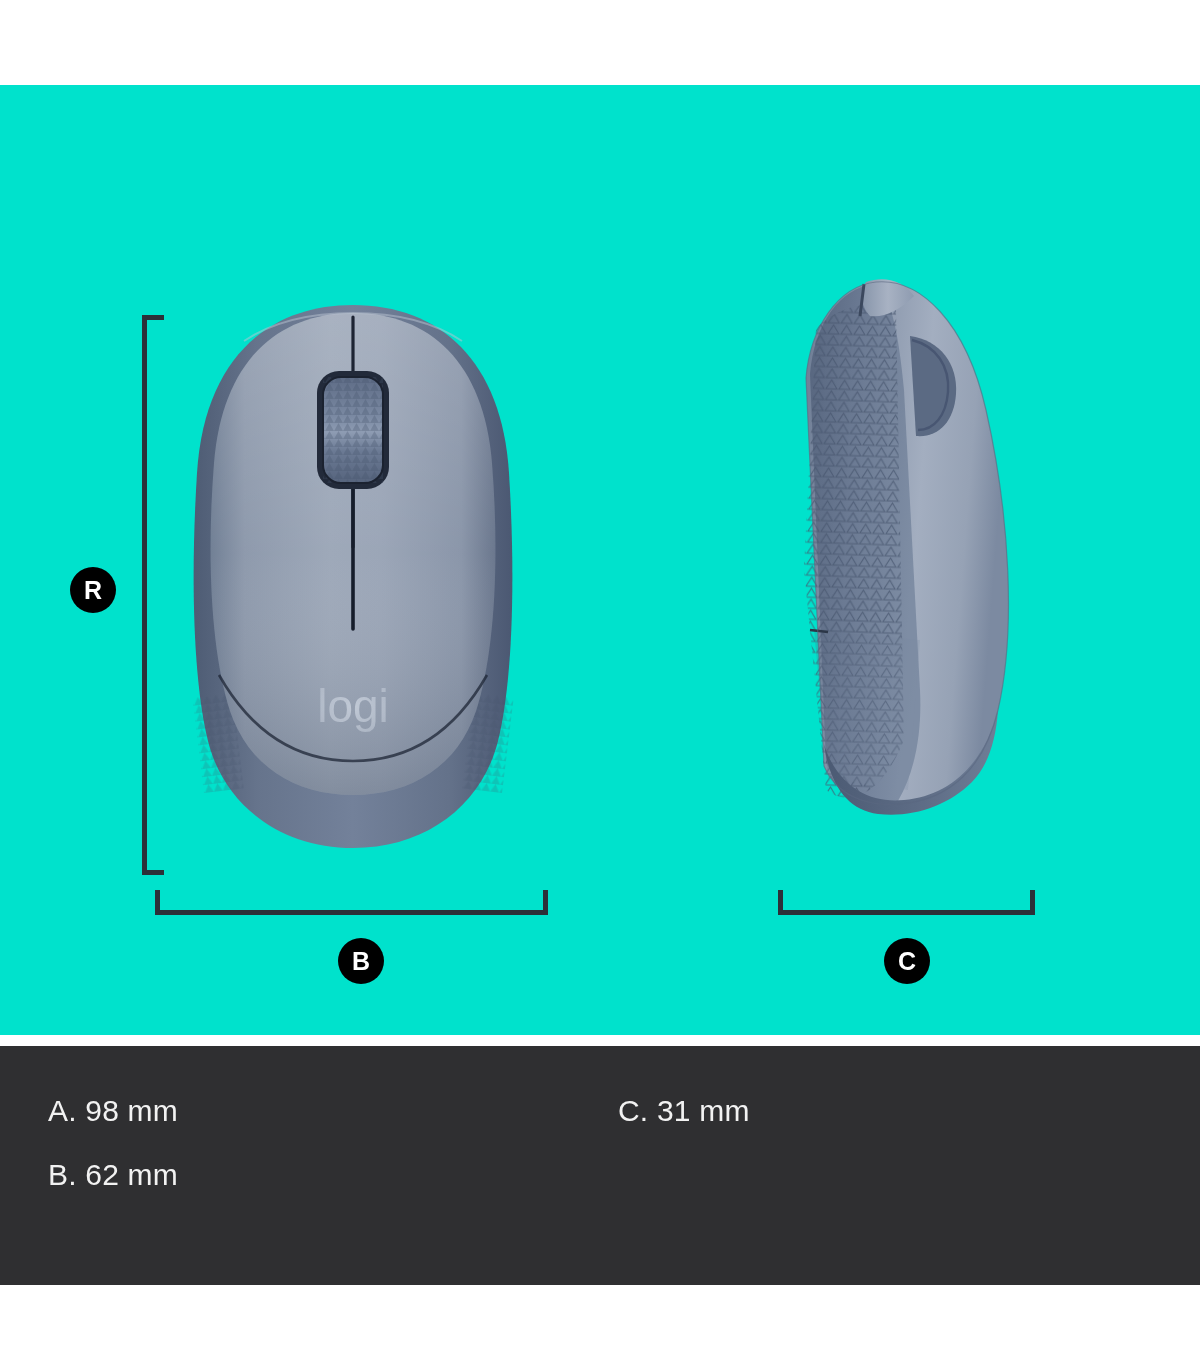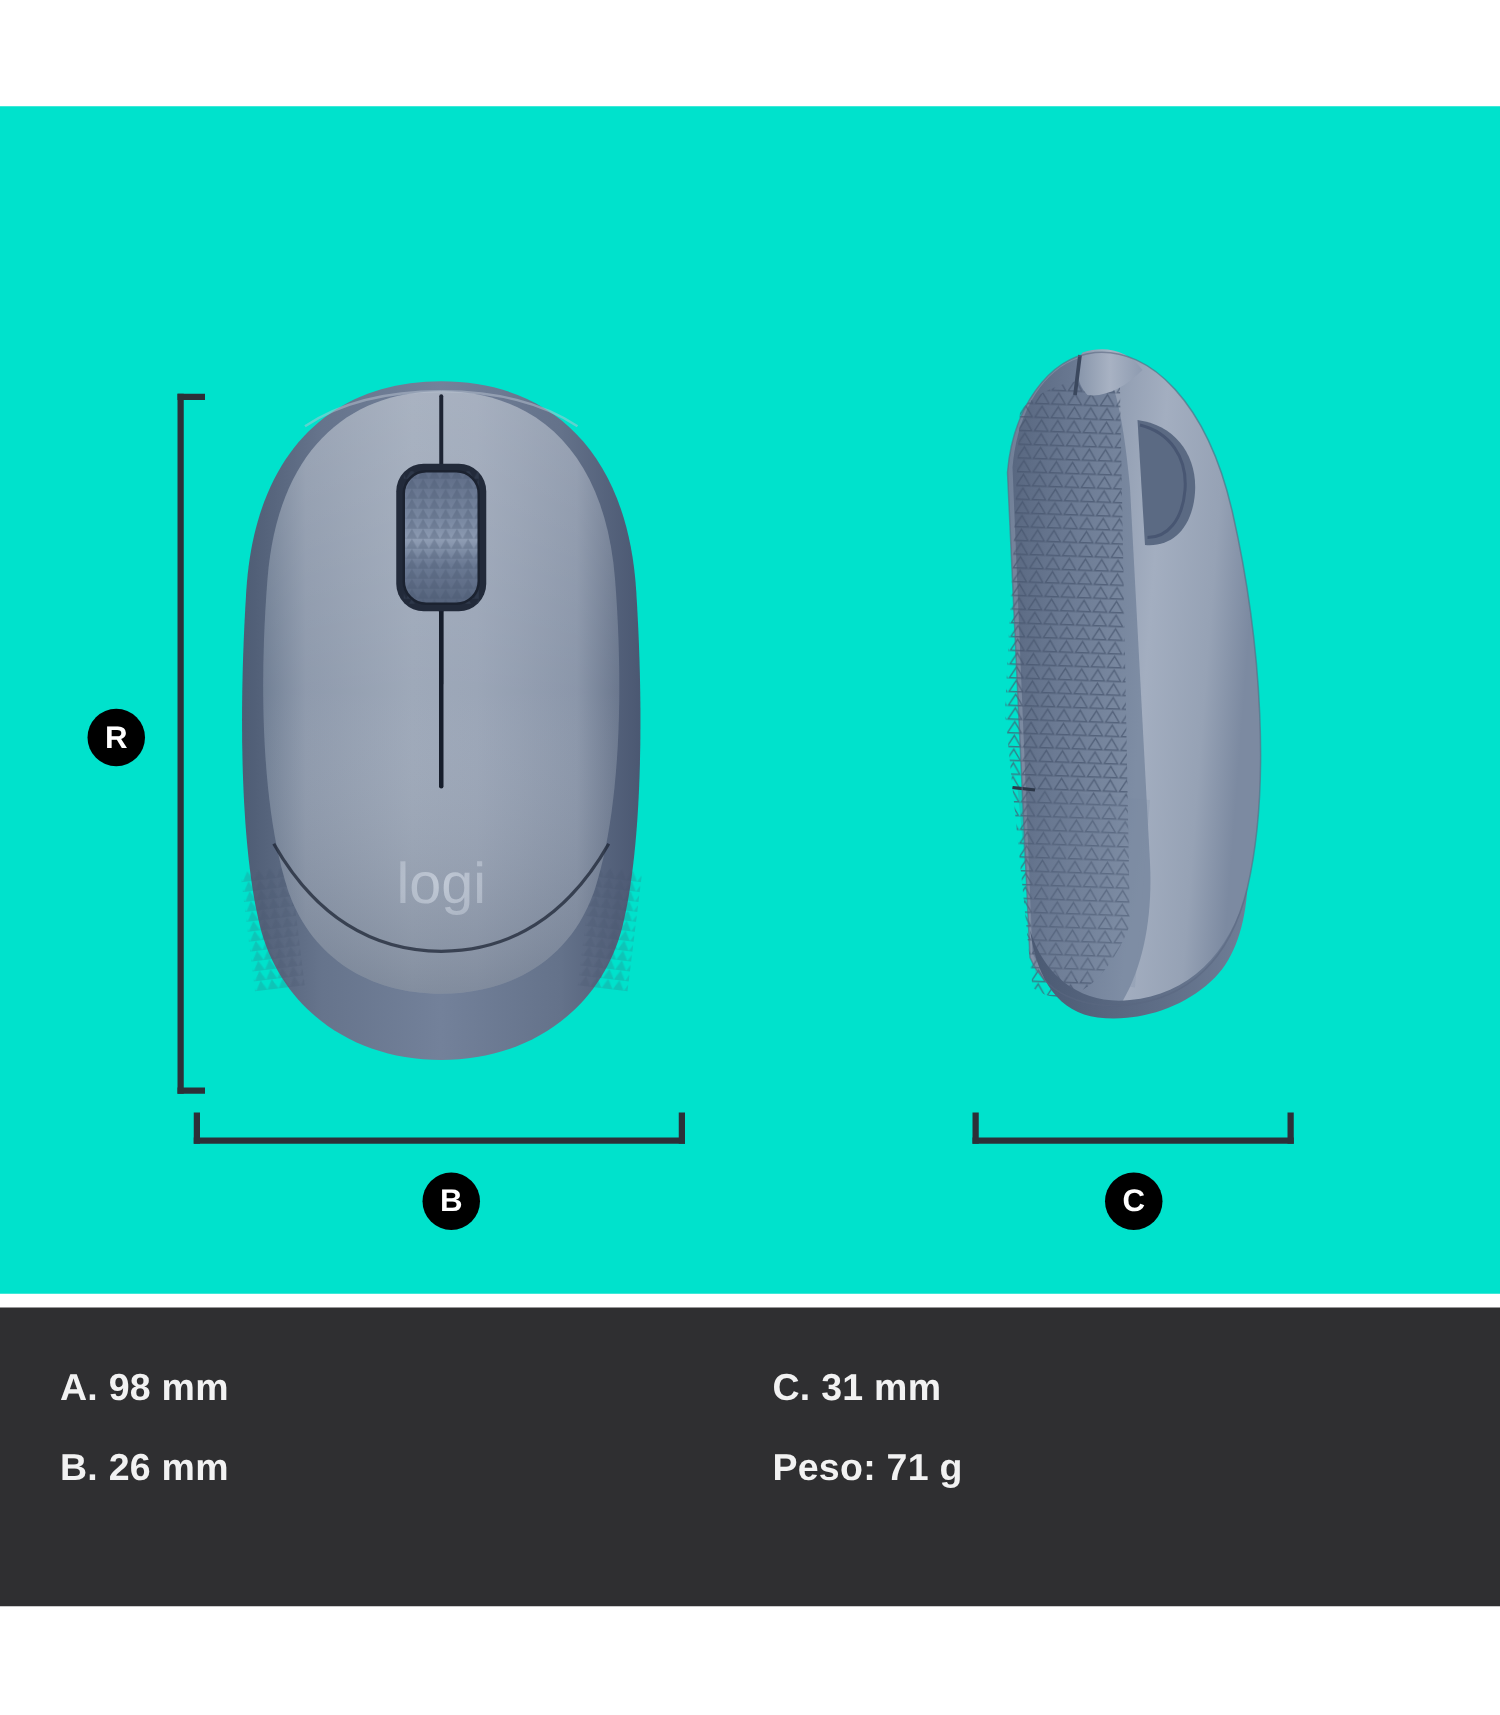--- a/index.html
+++ b/index.html
@@ -79,21 +79,21 @@
     position:absolute;
     left:48px; top:48px;
     width:1100px;
     display:grid;
     grid-template-columns: 570px auto;
     row-gap:30px;
   }
   .spec-cell{
     color:#f2f2f2;
     font-size:30px;
-    font-weight:700;
+    font-weight:400;
     letter-spacing:0.2px;
     white-space:nowrap;
   }
 </style>
 </head>
 <body>
 
 <div id="hero">
 
   <div class="dimline" id="vline"></div>
@@ -300,16 +300,15 @@
         C 84 537 56 524 44 496
         L 26 108
         C 30 58 58 16 96 12 Z" fill="none" stroke="#5a6880" stroke-width="1.2" opacity="0.6"></path>
   </svg>
 </div>
 
 <div id="spec">
   <div id="spec-grid">
     <div class="spec-cell">A. 98 mm</div>
     <div class="spec-cell">C. 31 mm</div>
-    <div class="spec-cell">B. 26 mm</div>
-    <div class="spec-cell">Peso: 71 g</div>
+    <div class="spec-cell">B. 62 mm</div>
   </div>
 </div>
 
 </body></html>

